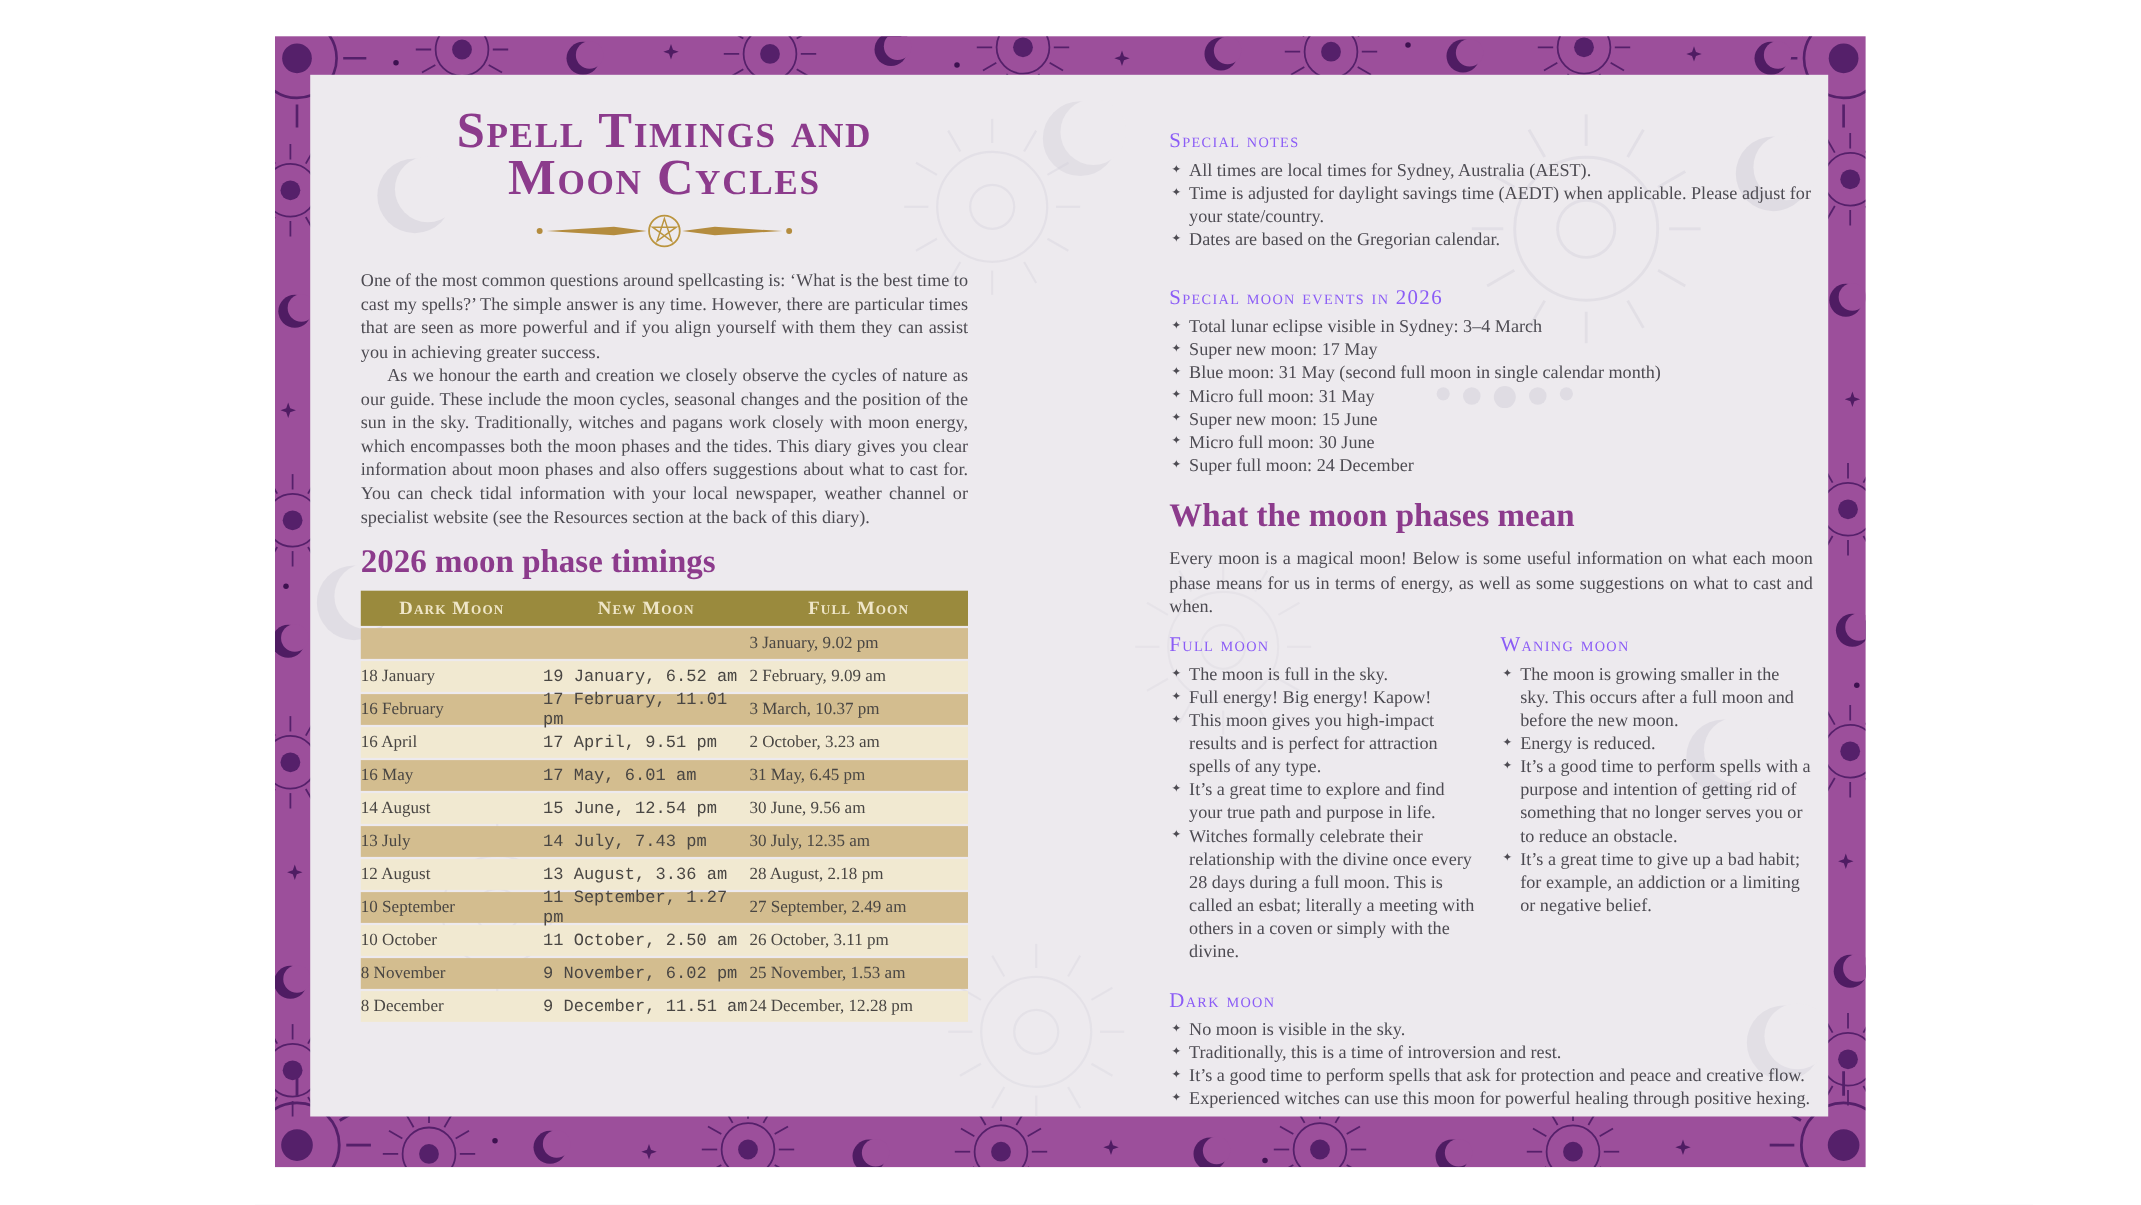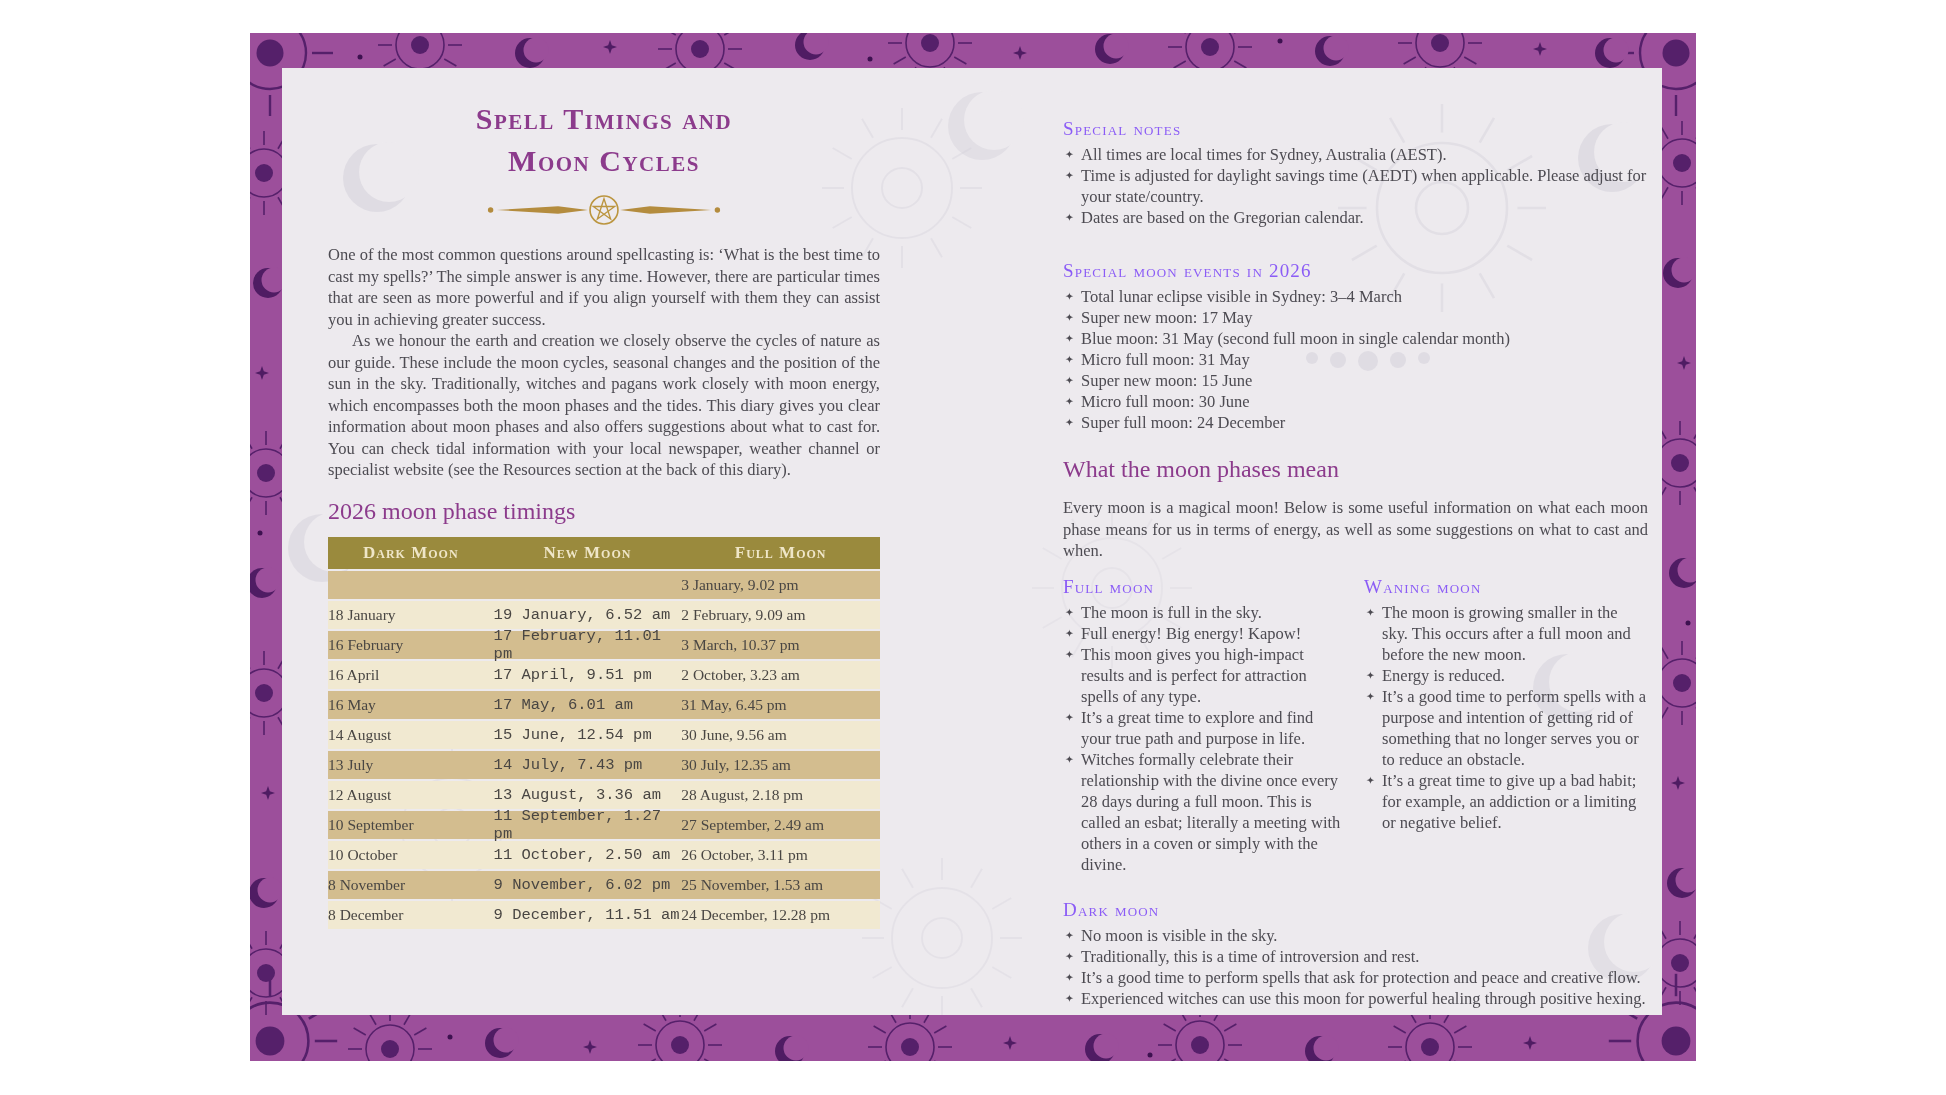--- a/index.html
+++ b/index.html
@@ -8,28 +8,28 @@
   
   .frame{position:absolute;left:250px;top:33px;width:1446px;height:1028px;background:#9c4f9b;overflow:hidden;}
   .frame-art{position:absolute;left:0;top:0;width:1446px;height:1028px;}
   
   .page{position:absolute;left:32px;top:35px;width:1380px;height:947px;background:#edeaee;overflow:hidden;}
   .watermarks{position:absolute;left:0;top:0;width:1380px;height:947px;}
   .col-left{position:absolute;left:46px;top:0;width:552px;height:947px;}
   .col-right{position:absolute;left:781px;top:0;width:585px;padding-top:50px;box-sizing:border-box;}
   
   .title{margin:30px 0 0;text-align:center;font-variant:small-caps;font-weight:700;
-         font-size:30px;line-height:42px;letter-spacing:1.5px;color:#8c3b8c;}
+         font-size:46px;line-height:42px;letter-spacing:1.5px;color:#8c3b8c;}
   .title span{display:block;}
   .ornament{width:270px;margin:10px auto 0;height:36px;}
   
   .body-p{margin:0;font-size:16.5px;line-height:21.5px;text-align:justify;color:#4d4b52;}
   .p1{margin-top:16px;}
   .indent{text-indent:24px;}
-  .sub-heading{margin:14px 0 0;font-size:24px;line-height:32px;font-weight:400;color:#8c3b8c;}
+  .sub-heading{margin:14px 0 0;font-size:30px;line-height:32px;font-weight:700;color:#8c3b8c;}
   
   .moon-table{margin-top:10px;width:552px;font-family:"Liberation Serif","DejaVu Serif",serif;}
   .mt-head{display:flex;background:#9a8a3d;height:32px;margin-bottom:2px;align-items:center;}
   .mt-hcell{font-variant:small-caps;font-weight:700;font-size:17px;letter-spacing:1px;
             color:#efe6c8;text-align:center;}
   .mt-hcell:nth-of-type(1){width:30%;}
   .mt-hcell:nth-of-type(2){width:34%;}
   .mt-hcell:nth-of-type(3){width:36%;}
   .mt-row{display:flex;height:28px;align-items:center;}
   .mt-row + .mt-row{margin-top:2px;}

